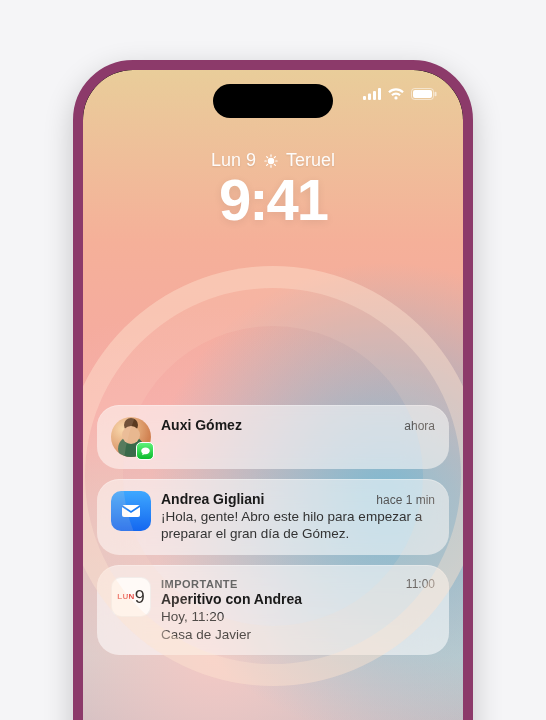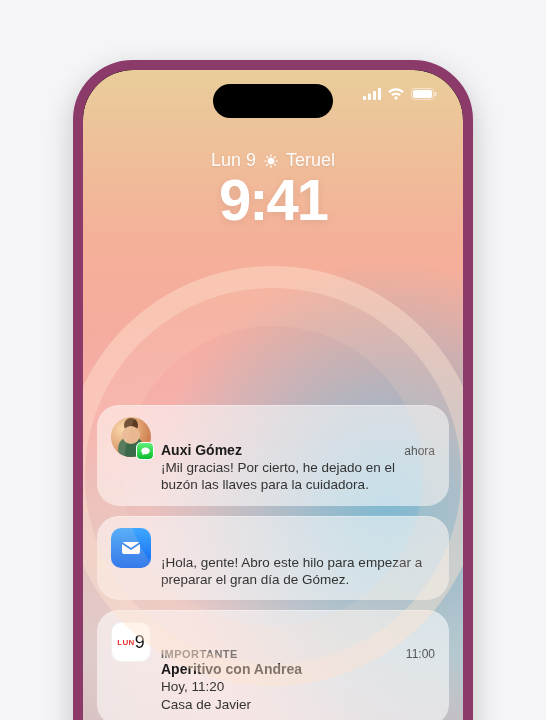--- a/index.html
+++ b/index.html
@@ -109,21 +109,21 @@
     gap: 10px;
     box-shadow: 0 1px 0 rgba(255,255,255,0.3) inset;
   }
   .notif .icon {
     width: 40px;
     height: 40px;
     border-radius: 10px;
     flex-shrink: 0;
     position: relative;
   }
-  .notif .content { flex: 1; min-width: 0; margin-top: 25px; }
+  .notif .content { flex: 1; min-width: 0; }
   .notif .row1 {
     display: flex;
     justify-content: space-between;
     align-items: baseline;
     gap: 8px;
   }
   .notif .title {
     font-size: 14px;
     font-weight: 600;
     color: #1a1a1a;
@@ -255,32 +255,35 @@
             <svg width="11" height="11" viewBox="0 0 12 12">
                 <path fill="#fff" d="M6 1.5c2.6 0 4.7 1.7 4.7 3.8 0 2.1-2.1 3.8-4.7 3.8-.5 0-1 0-1.5-.2L2.3 10l.6-1.8C2 7.5 1.3 6.5 1.3 5.3 1.3 3.2 3.4 1.5 6 1.5z"></path>
               </svg>
           </div>
         </div>
         <div class="content">
           <div class="row1">
             <span class="title">Auxi Gómez</span>
             <span class="time">ahora</span>
           </div>
-          <div class="body">¡Mil gracias! Por cierto, he dejado en el buzón las llaves para la cuidadora.</div>
         </div>
       </div>
 
       <div class="notif">
         <div class="icon mail-icon">
           <svg width="24" height="24" viewBox="0 0 24 24">
               <rect x="3" y="6" width="18" height="12" rx="2" fill="#fff"></rect>
               <path d="M3 7l9 6 9-6" fill="none" stroke="#1b7ef5" stroke-width="1.6"></path>
             </svg>
         </div>
         <div class="content">
+          <div class="row1">
+            <span class="title">Andrea Gigliani</span>
+            <span class="time">hace 1 min</span>
+          </div>
           <div class="body">¡Hola, gente! Abro este hilo para empezar a preparar el gran día de Gómez.</div>
         </div>
       </div>
 
       <div class="notif">
         <div class="icon cal-icon">
           <span class="dow">LUN</span>
           <span class="dom">9</span>
         </div>
         <div class="content">

